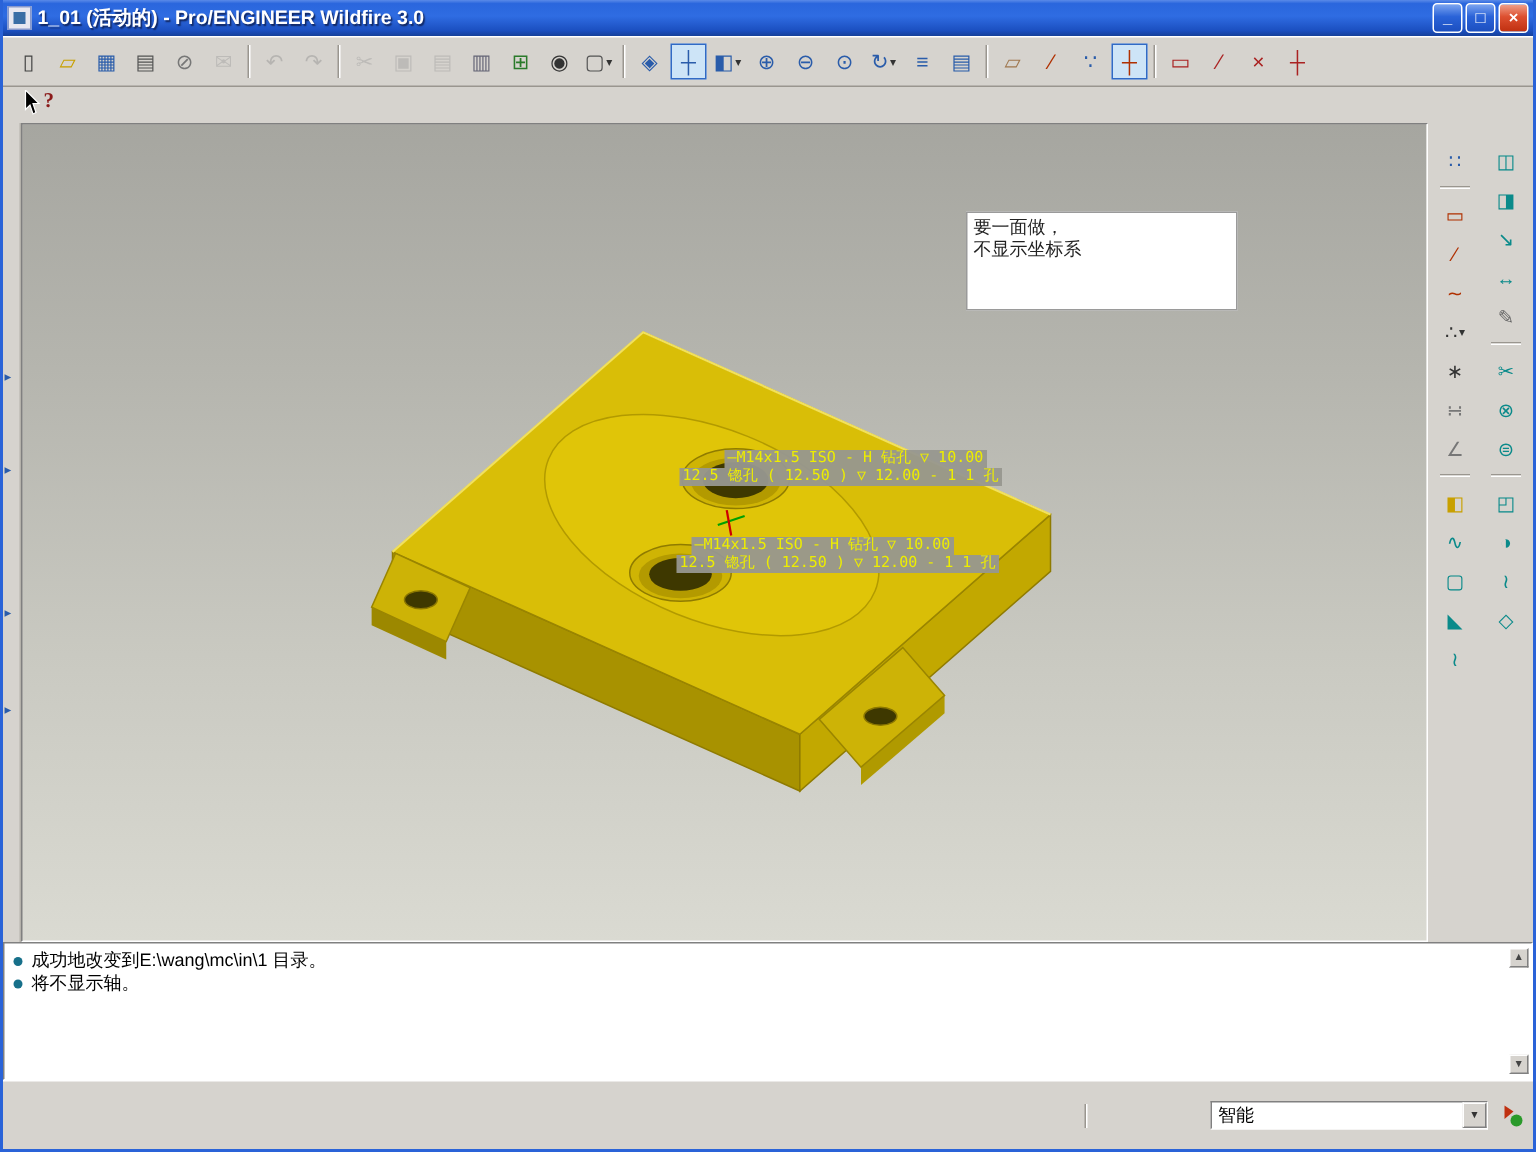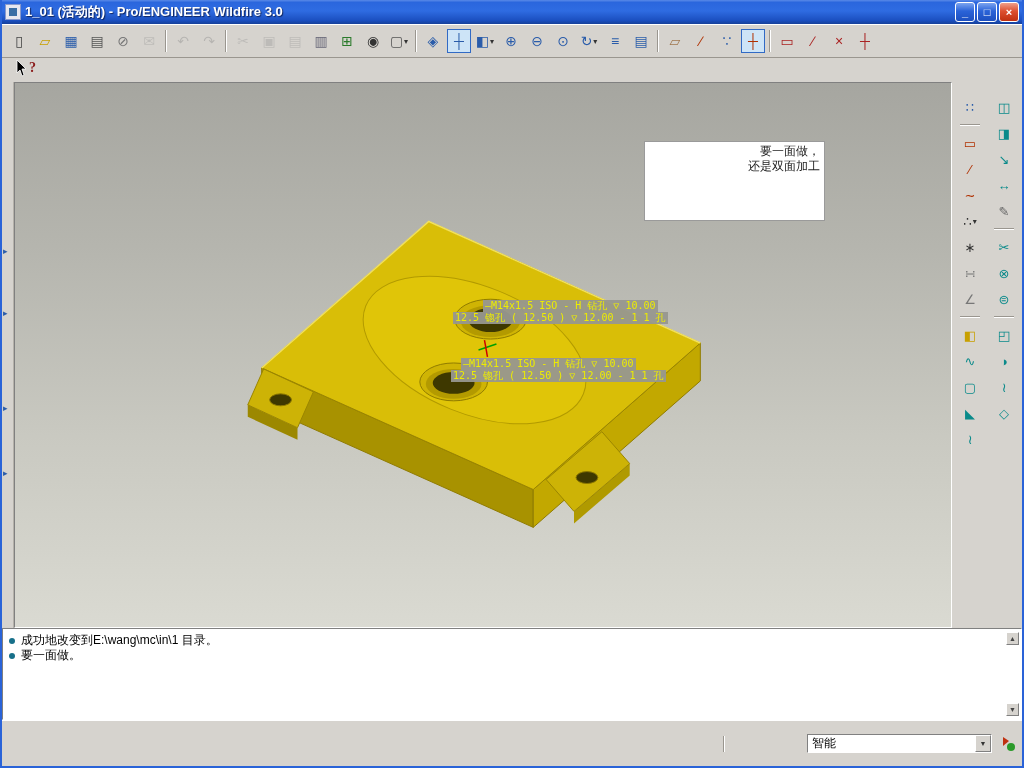--- a/index.html
+++ b/index.html
@@ -39,21 +39,21 @@
 
   
   .main { flex:none; height:546px; display:flex; background:#d6d3ce; }
   .leftstrip { width:12px; flex:none; position:relative; border-right:1px solid #b4b1aa; }
   .strip-arrow { position:absolute; left:1px; color:#2a5caa; font-size:9px; line-height:10px; cursor:pointer; }
 
   .viewport { flex:1; position:relative; overflow:hidden; border:1px solid; border-color:#808080 #fff #fff #808080;
     background:linear-gradient(180deg,#a6a6a0 0%,#b5b5ae 30%,#c9c9c1 65%,#dadad2 100%); }
   .viewport svg.model { position:absolute; inset:0; width:100%; height:100%; }
 
-  .note-box { position:absolute; left:629px; top:58px; width:181px; height:80px; background:#fff; border:1px solid #9a9a9a; padding:2px 4px; color:#222; font-size:12px; line-height:15px;text-align:right; }
+  .note-box { position:absolute; left:629px; top:58px; width:181px; height:66px; background:#fff; border:1px solid #9a9a9a; padding:2px 4px; color:#222; font-size:12px; line-height:15px; }
   .callout { position:absolute; white-space:nowrap; font-family:"DejaVu Sans Mono","Liberation Mono",monospace; font-size:10px; line-height:12px; color:#eded00; background:rgba(151,151,143,.95); padding:0 2px; }
 
   
   .righttools { width:70px; flex:none; display:flex; justify-content:space-between; padding:12px 4px 4px 4px; background:#d6d3ce; }
   .rcol { display:flex; flex-direction:column; align-items:center; width:28px; }
   .r-btn { width:24px; height:22px; display:flex; align-items:center; justify-content:center; margin:2px 0; cursor:default; }
   .r-btn .glyph { font-size:13px; line-height:1; }
   .r-sep { width:20px; height:2px; border-top:1px solid #9a968f; border-bottom:1px solid #fff; margin:4px 0; }
 
   
@@ -246,21 +246,21 @@
 
           <g>
             <line x1="466" y1="268" x2="484" y2="262" stroke="#00a000" stroke-width="1.5"></line>
             <line x1="472" y1="258" x2="475" y2="275" stroke="#cc0000" stroke-width="1.5"></line>
           </g>
         </g>
       </svg>
 
       <div class="note-box">
         <div>要一面做，</div>
-        <div>还是双面加工</div>
+        <div>不显示坐标系</div>
       </div>
 
       <div class="callout" style="left:468px; top:217px;">—M14x1.5 ISO - H 钻孔 ▽ 10.00</div>
       <div class="callout" style="left:438px; top:229px;">12.5 锪孔 ( 12.50 ) ▽ 12.00 - 1 1 孔</div>
       <div class="callout" style="left:446px; top:275px;">—M14x1.5 ISO - H 钻孔 ▽ 10.00</div>
       <div class="callout" style="left:436px; top:287px;">12.5 锪孔 ( 12.50 ) ▽ 12.00 - 1 1 孔</div>
     </div>
 
     <div class="righttools">
       <div class="rcol">
@@ -351,21 +351,21 @@
   </div>
 
   <div class="messages">
     <div>
         <div class="msg-row">
           <span class="bullet"></span>
           <span class="msg-text">成功地改变到E:\wang\mc\in\1 目录。</span>
         </div>
         <div class="msg-row">
           <span class="bullet"></span>
-          <span class="msg-text">要一面做。</span>
+          <span class="msg-text">将不显示轴。</span>
         </div>
       </div>
     <div class="scroll-btn up">▲</div>
     <div class="scroll-btn down">▼</div>
   </div>
 
   <div class="statusbar">
     <div class="status-msg"></div>
     <div class="status-div"></div>
     <div class="status-box"></div>

